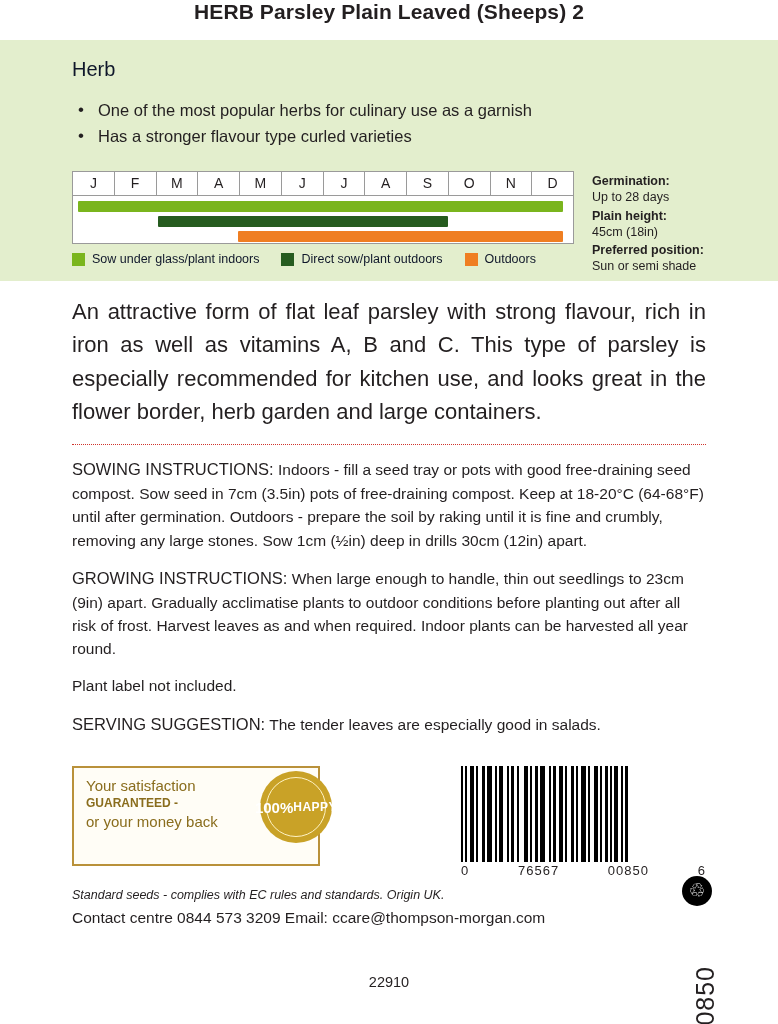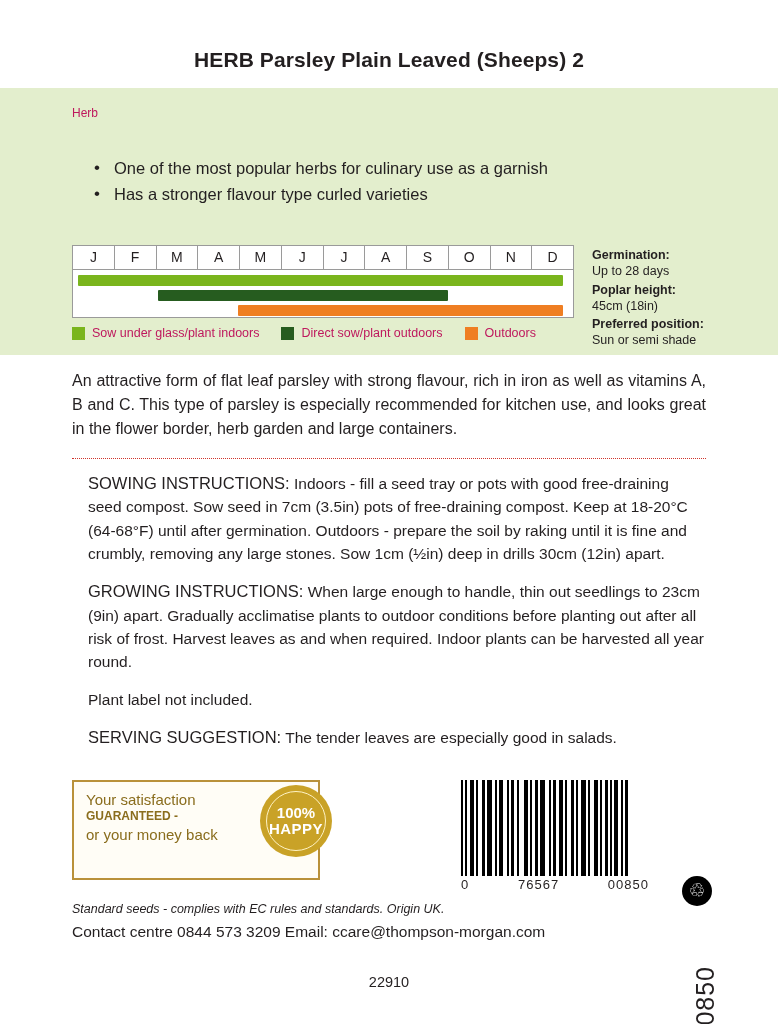--- a/index.html
+++ b/index.html
@@ -20,41 +20,40 @@
     height: 1024px;
     position: relative;
   }
 
   
   .title {
     text-align: center;
     font-size: 21px;
     font-weight: bold;
     letter-spacing: 0.1px;
-    padding-top: 48px;
     padding-bottom: 16px;
   }
 
   
   .green-panel {
     background: #e3eecd;
     padding: 18px 0 0 0;
     position: relative;
   }
   .panel-inner {
     padding: 0 72px;
   }
   .category {
-    font-size: 12px;
-    color: #be185d;
-    margin-bottom: 36px;
+    font-size: 20px;
+    color: #0f172a;
+    margin-bottom: 17px;
   }
   ul.bullets {
     list-style: none;
-    margin: 16px;
+    margin: 0;
     padding: 0 0 18px 0;
   }
   ul.bullets li {
     font-size: 16.5px;
     line-height: 1.55;
     position: relative;
     padding-left: 26px;
     color: #231f20;
   }
   ul.bullets li:before {
@@ -108,21 +107,21 @@
   }
   .bar.glass { background: #7ab51d; }
   .bar.outdoor { background: #265c1f; }
   .bar.harvest { background: #ef7e22; }
 
   .legend {
     display: flex;
     align-items: center;
     margin-top: 8px;
     font-size: 12.5px;
-    color: #be185d;
+    color: #0f172a;
   }
   .legend .item {
     display: flex;
     align-items: center;
     margin-right: 22px;
   }
   .legend .sw {
     width: 13px;
     height: 13px;
     margin-right: 7px;
@@ -143,36 +142,35 @@
     font-weight: bold;
     display: block;
     margin-top: 2px;
   }
   .cal-right .lbl:first-child { margin-top: 0; }
   .cal-right .val { display: block; }
 
   
   .desc {
     padding: 14px 72px 10px 72px;
-    font-size: 16px;
+    font-size: 22px;
     line-height: 1.52;
     text-align: justify;
   }
   .divider {
     border: none;
     border-top: 1.5px dotted #d0342c;
     margin: 6px 72px 0 72px;
   }
 
   
   .instructions {
     padding: 12px 72px 0 72px;
     font-size: 15.5px;
     line-height: 1.5;
-    margin-left: 16px;
   }
   .instructions p { margin: 0 0 14px 0; }
   .instructions .hdr { font-size: 16.5px; }
 
   
   .bottom {
     padding: 6px 72px 0 72px;
     position: relative;
   }
   .badge-barcode {
@@ -213,29 +211,29 @@
   .seal .inner {
     position: absolute;
     left: 6px; top: 6px; right: 6px; bottom: 6px;
     border: 1.5px solid #fff3c4;
     border-radius: 50%;
   }
   .seal .txt {
     position: absolute;
     inset: 0;
     display: flex;
-    flex-direction: column;
+    flex-direction: row;
     align-items: center;
     justify-content: center;
     color: #ffffff;
     font-weight: bold;
     line-height: 1.05;
   }
   .seal .t1 { font-size: 15px; }
-  .seal .t2 { font-size: 15px; letter-spacing: 0.5px; }
+  .seal .t2 { font-size: 12px; letter-spacing: 0.5px; }
 
   
   .barcode-box {
     width: 245px;
     text-align: left;
   }
   .barcode {
     height: 96px;
     display: flex;
     align-items: flex-end;
@@ -348,21 +346,21 @@
           </div>
           <div class="item">
             <span class="sw harvest"></span>
             <span>Outdoors</span>
           </div>
         </div>
       </div>
       <div class="cal-right">
         <span class="lbl">Germination:</span>
         <span class="val">Up to 28 days</span>
-        <span class="lbl">Poplar height:</span>
+        <span class="lbl">Plain height:</span>
         <span class="val">45cm (18in)</span>
         <span class="lbl">Preferred position:</span>
         <span class="val">Sun or semi shade</span>
       </div>
     </div>
   </div>
 
   <div class="desc">An attractive form of flat leaf parsley with strong flavour, rich in iron as well as vitamins A, B and C. This type of parsley is especially recommended for kitchen use, and looks great in the flower border, herb garden and large containers.</div>
   <hr class="divider">
 

